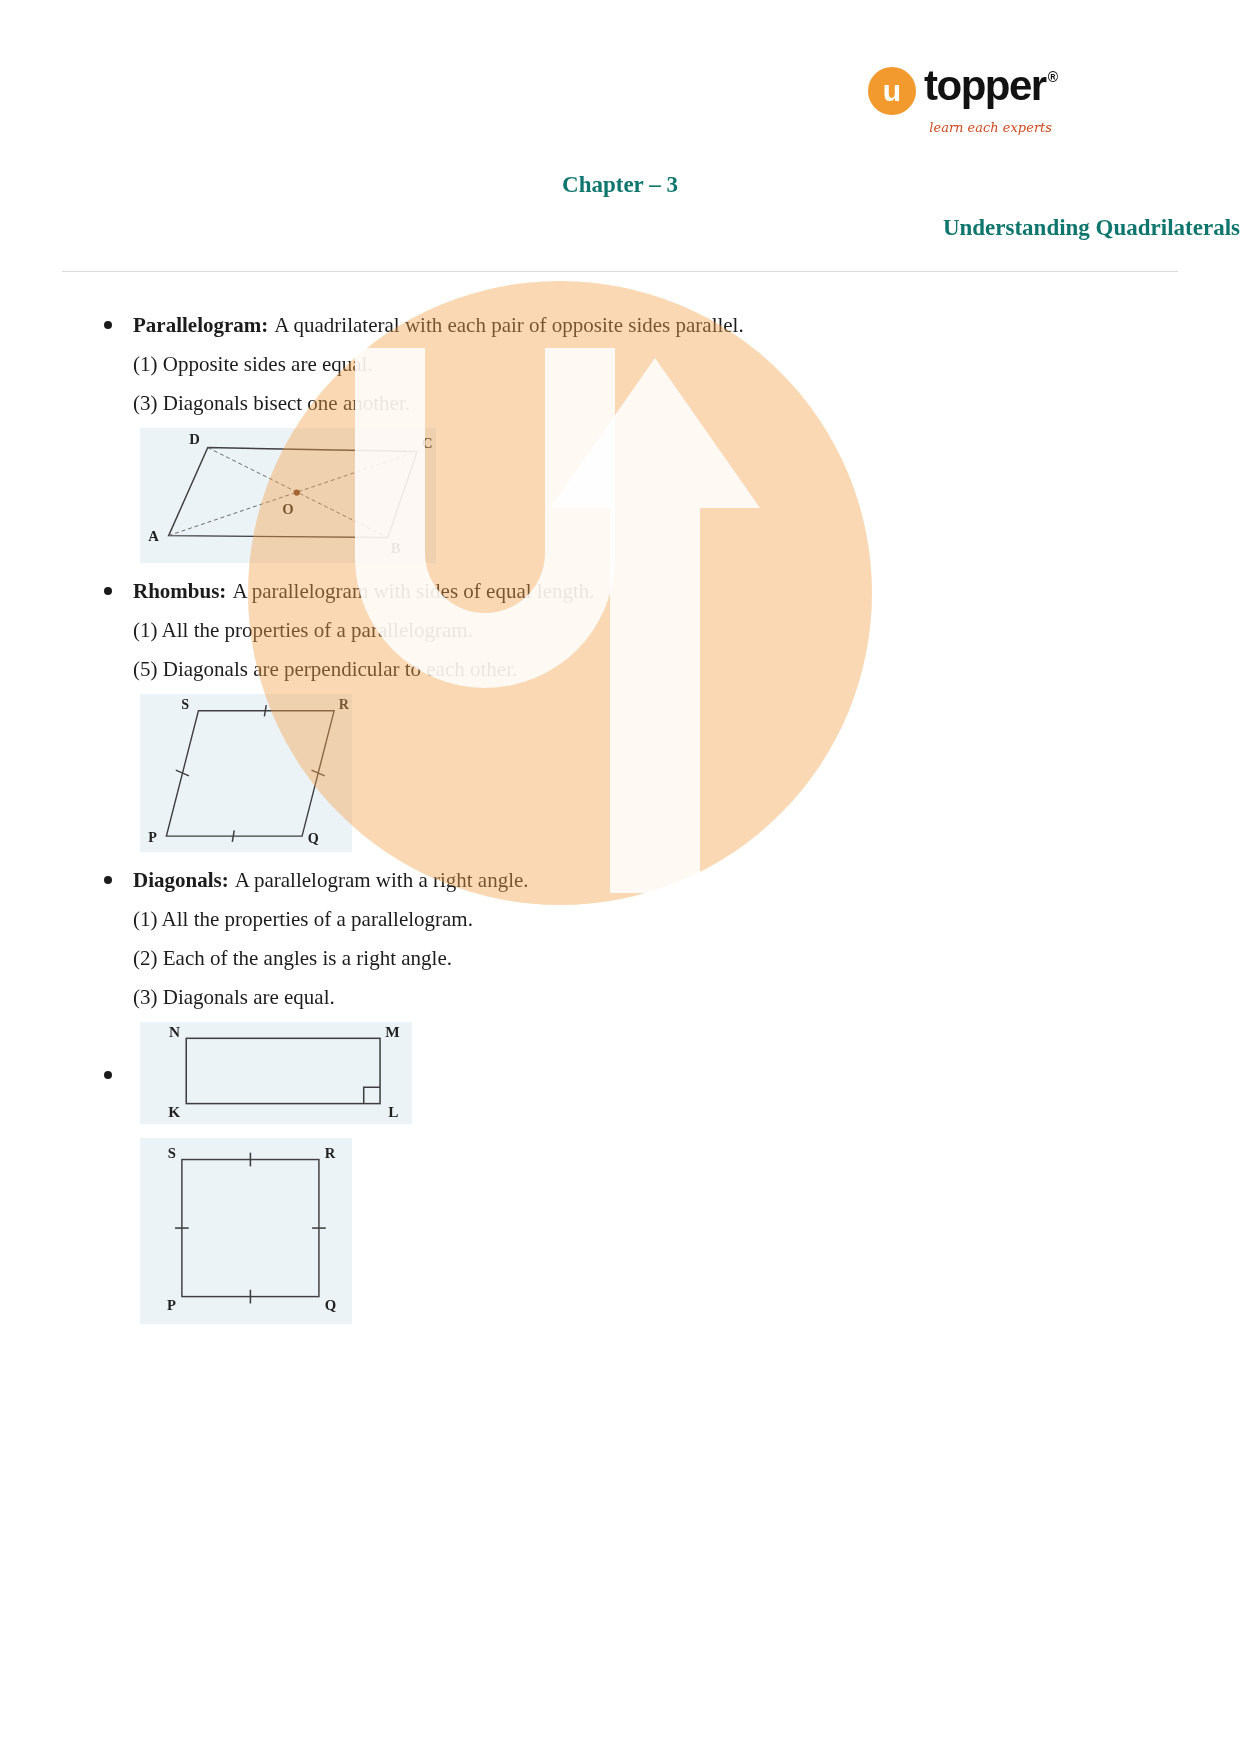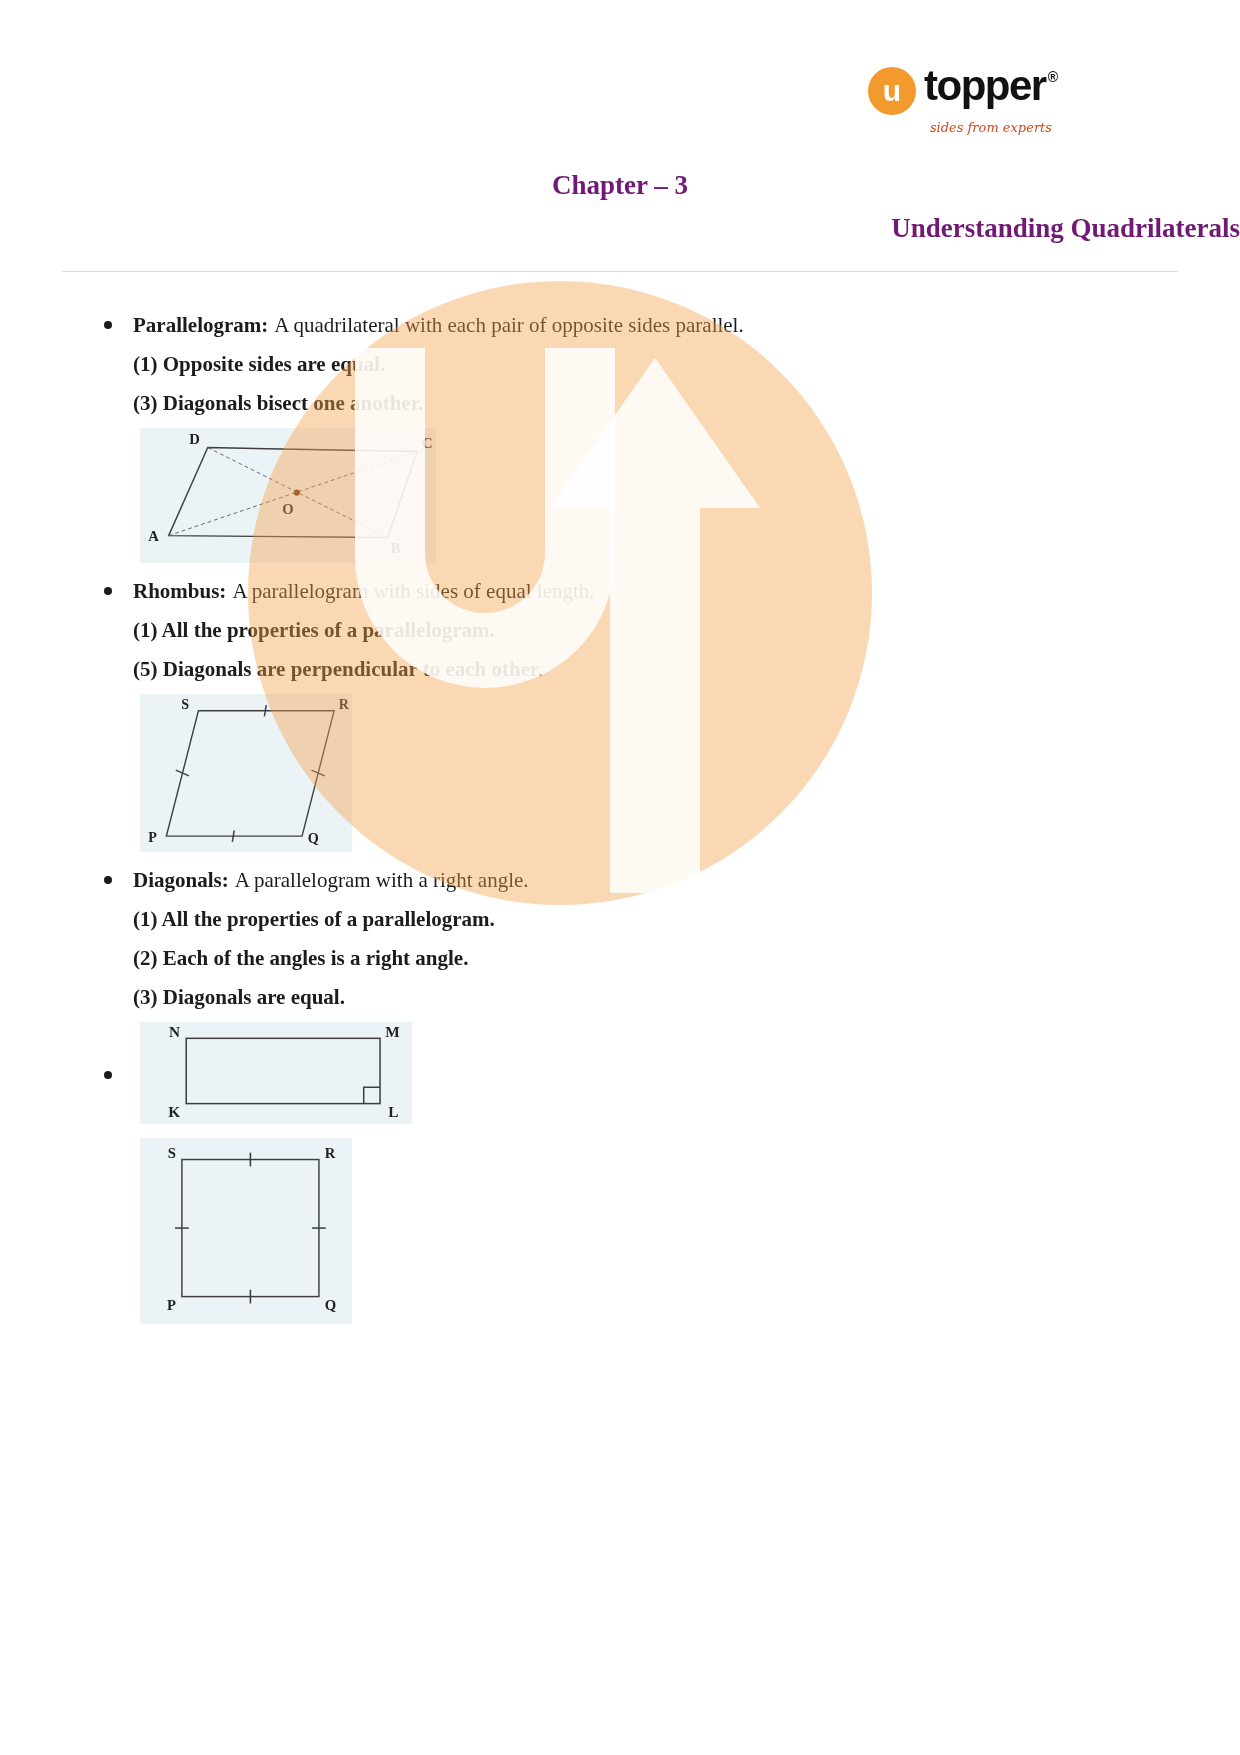--- a/index.html
+++ b/index.html
@@ -36,35 +36,35 @@
   .reg { font-size:14px; letter-spacing:0; position:relative; top:-18px; margin-left:2px; font-weight:bold; }
   .logo-tagline {
     text-align:right; margin-top:1px; padding-right:6px;
     color:#cf4a1e; font-size:13px; font-style:italic;
     font-family:"DejaVu Serif",serif;
   }
 
   
   .content { position:relative; z-index:1; padding-top:172px; }
   .chapter, .doc-title {
-    text-align:center; font-weight:bold; font-size:27px; line-height:26px; color:#701a75;
+    text-align:center; font-weight:bold; font-size:23px; line-height:26px; color:#0f766e;
   }
   .doc-title { margin-top:17px;text-align:right; }
   .divider { border:none; border-top:1px solid #dcdcdc; margin:30px 62px 0 62px; }
 
   
   .topics { margin:34px 0 0 133px; }
   .line { font-size:21px; line-height:39px; position:relative; }
   .term { font-weight:bold; }
   .def { margin-left:6px; }
   .bullet {
     position:absolute; left:-29px; top:15px;
     width:8px; height:8px; border-radius:50%; background:#1b1b1b; display:inline-block;
   }
-  .point { font-weight:bold; }
+  .point { font-weight:normal; }
 
   
   figure.fig {
     background:#ecf3f7; margin:5px 0 9px 7px; display:block;
   }
   figure.fig svg { display:block; width:100%; height:100%; }
   .parallelogram-fig { width:296px; height:135px; }
   .rhombus-fig { width:212px; height:158px; }
   .rectangle-fig { width:272px; height:102px; }
   .square-fig { width:212px; height:186px; }
@@ -92,21 +92,21 @@
 
   <div class="logo">
     <div class="logo-row">
       <div class="logo-circle">
         <span>u</span>
       </div>
       <div class="logo-name">
         <span>topper</span><span class="reg">®</span>
       </div>
     </div>
-    <div class="logo-tagline">sides from experts</div>
+    <div class="logo-tagline">learn each experts</div>
   </div>
 
   <div class="content">
 
     <div class="chapter">Chapter – 3</div>
     <div class="doc-title">Understanding Quadrilaterals</div>
     <hr class="divider">
 
     <div class="topics">
 

